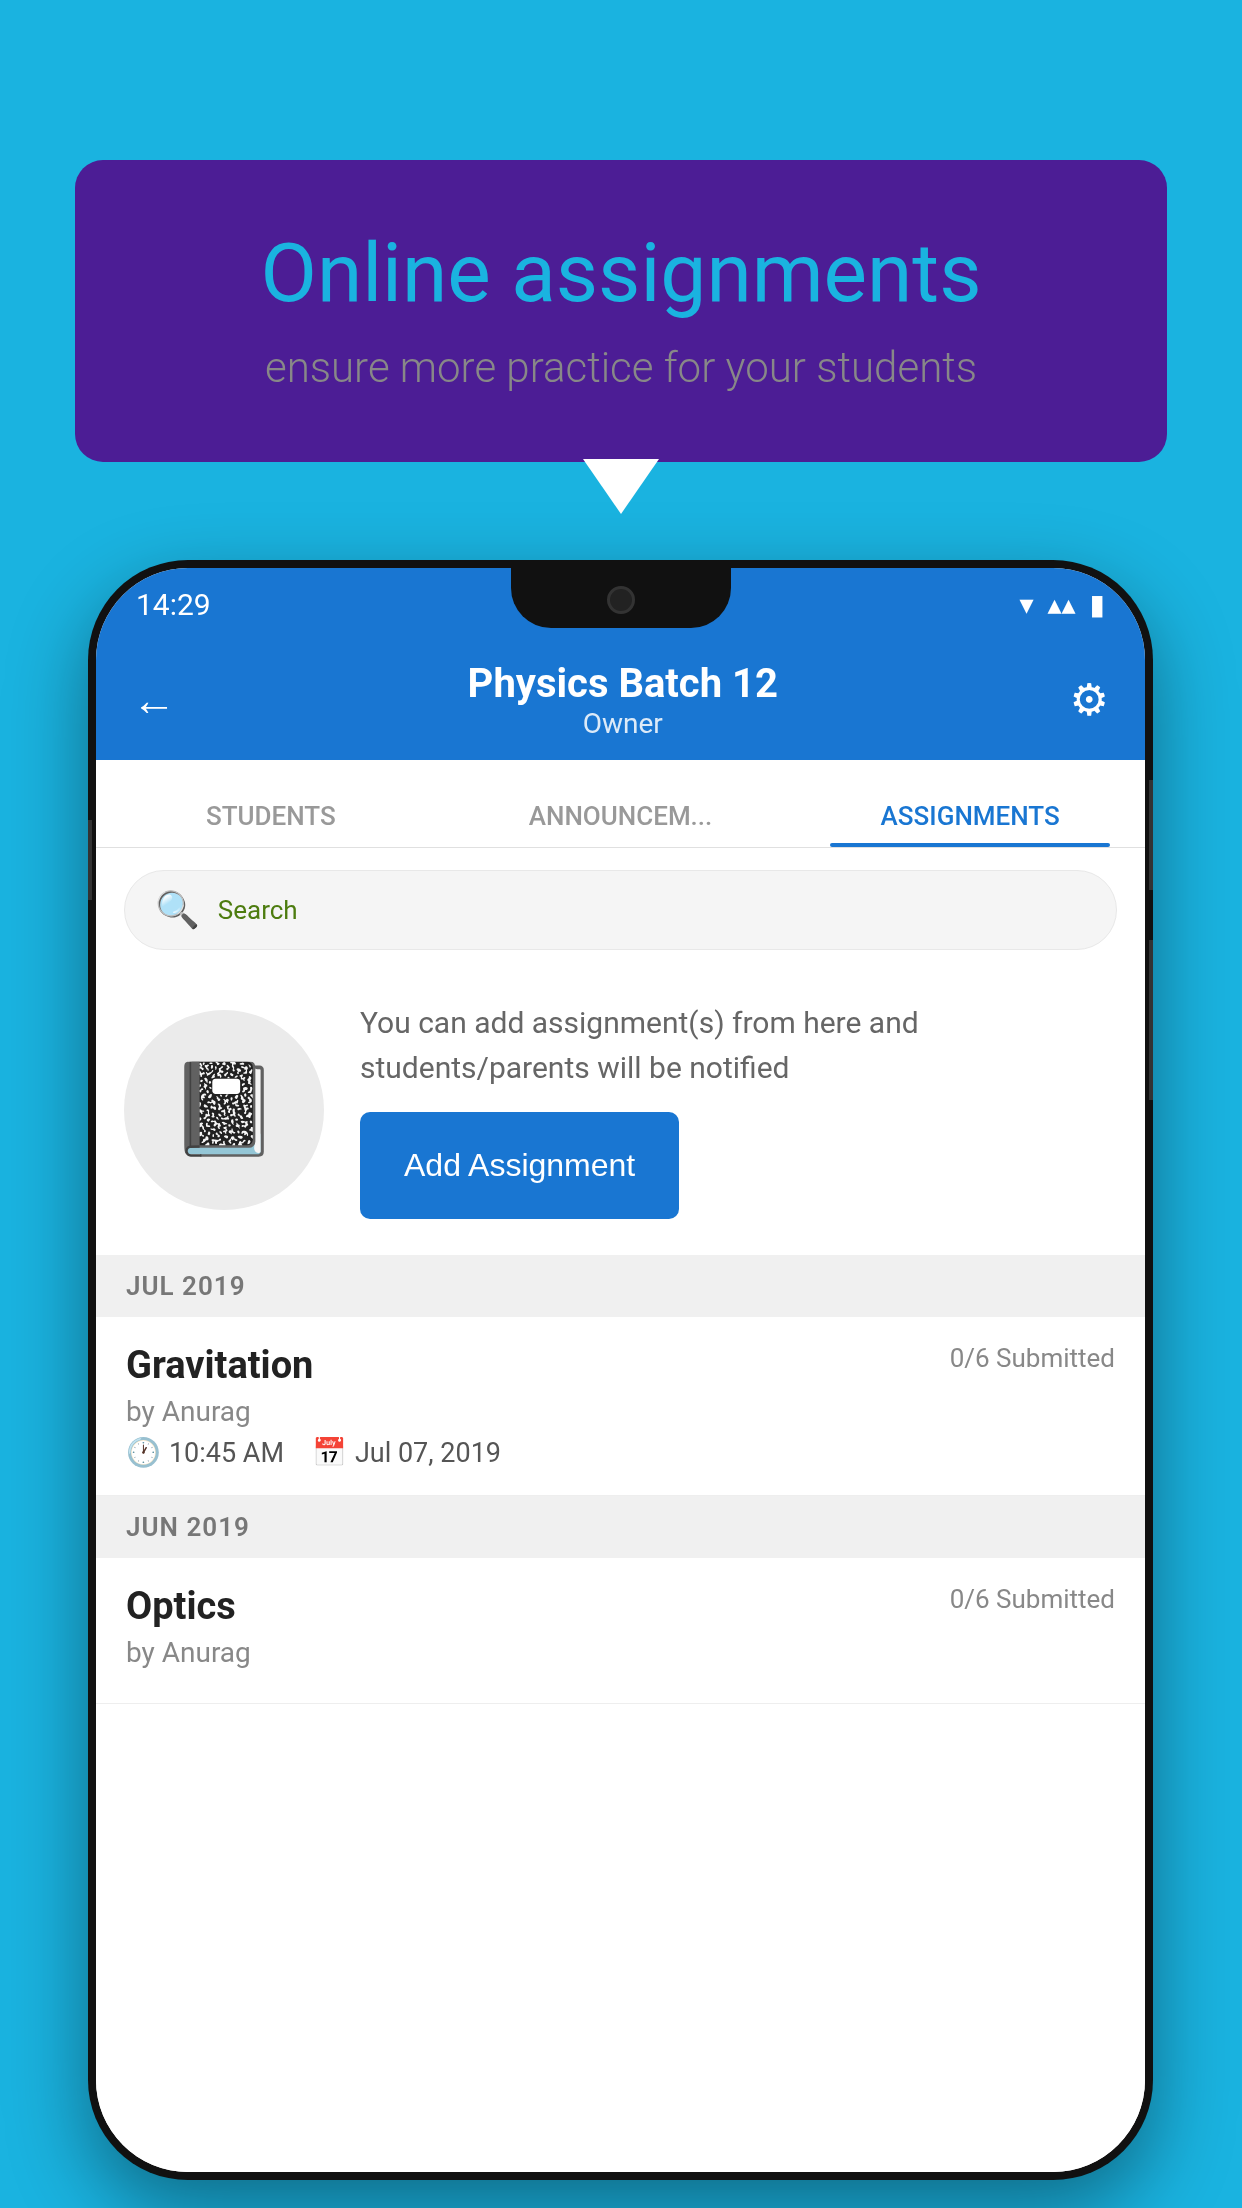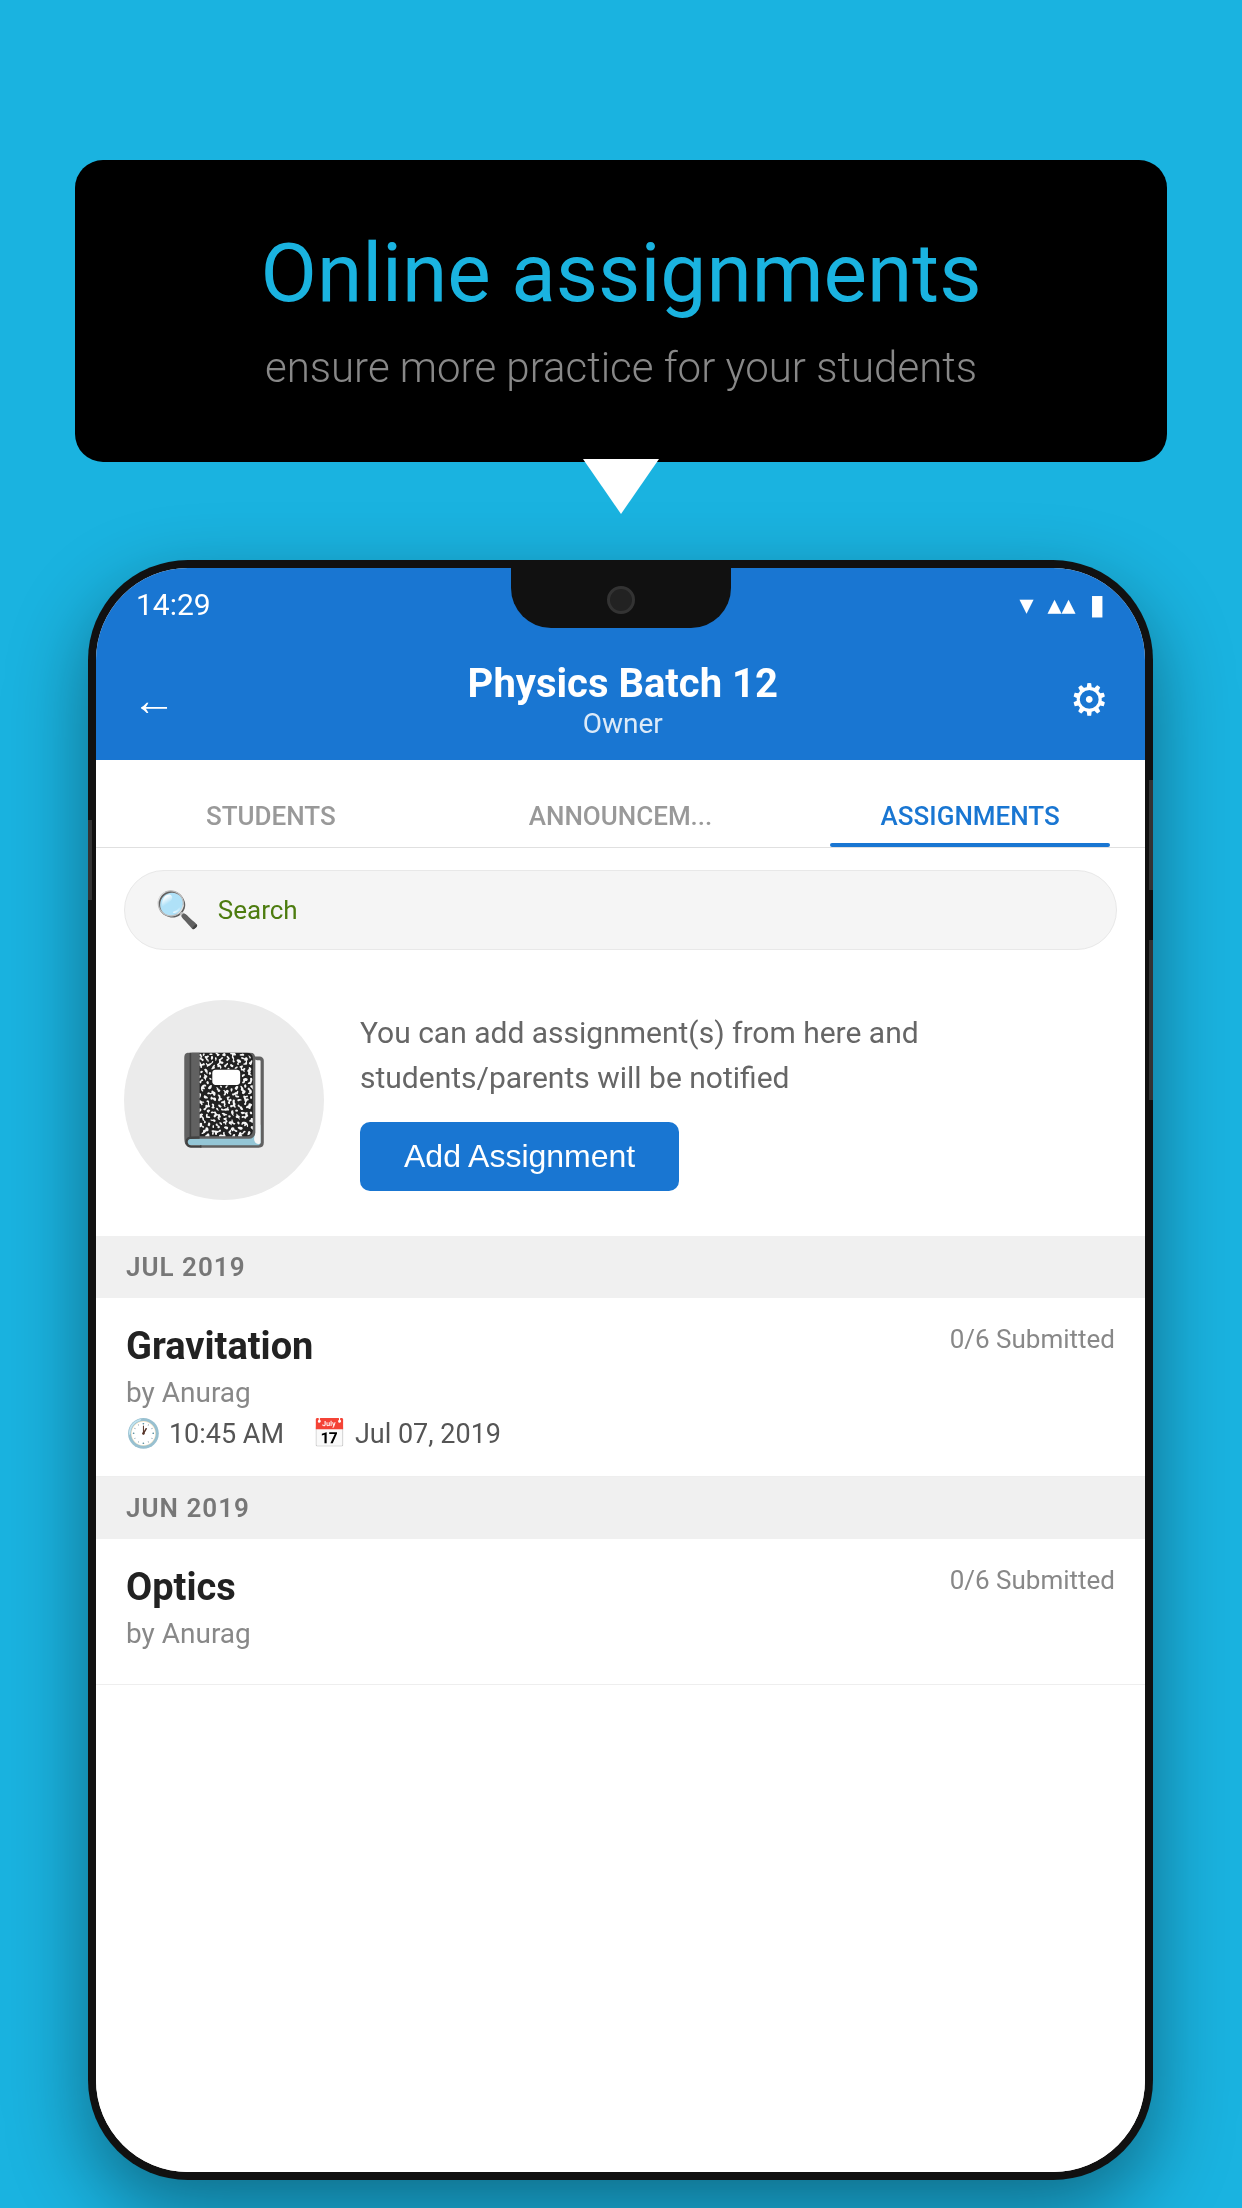--- a/index.html
+++ b/index.html
@@ -13,21 +13,21 @@
     }
 
     
     .speech-bubble-container {
       position: absolute;
       top: 160px;
       left: 75px;
       right: 75px;
     }
     .speech-bubble {
-      background: #000000;
+      background: #4c1d95;
       border-radius: 28px;
       padding: 65px 80px 70px;
       text-align: center;
       position: relative;
     }
     .speech-bubble::after {
       content: '';
       position: absolute;
       bottom: -52px;
       left: 50%;
@@ -258,21 +258,21 @@
       font-size: 30px;
       color: #666;
       line-height: 1.5;
       margin-bottom: 22px;
     }
     .add-assignment-btn {
       background: #1976d2;
       color: white;
       border: none;
       border-radius: 10px;
-      padding: 16px 44px;
+      padding: 35px 44px;
       font-size: 32px;
       font-weight: 500;
       cursor: pointer;
       display: inline-block;
     }
 
     
     .month-separator {
       background: #f0f0f0;
       padding: 16px 30px;

